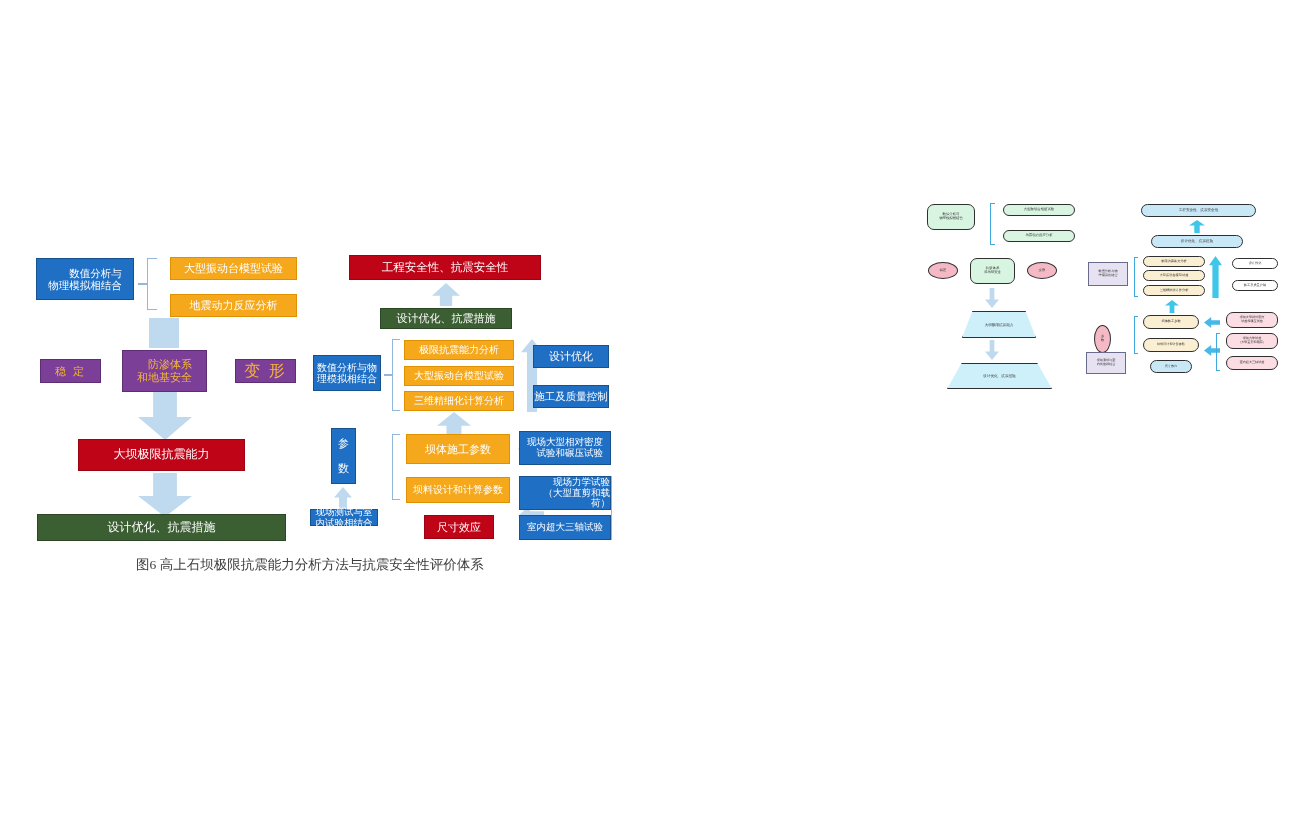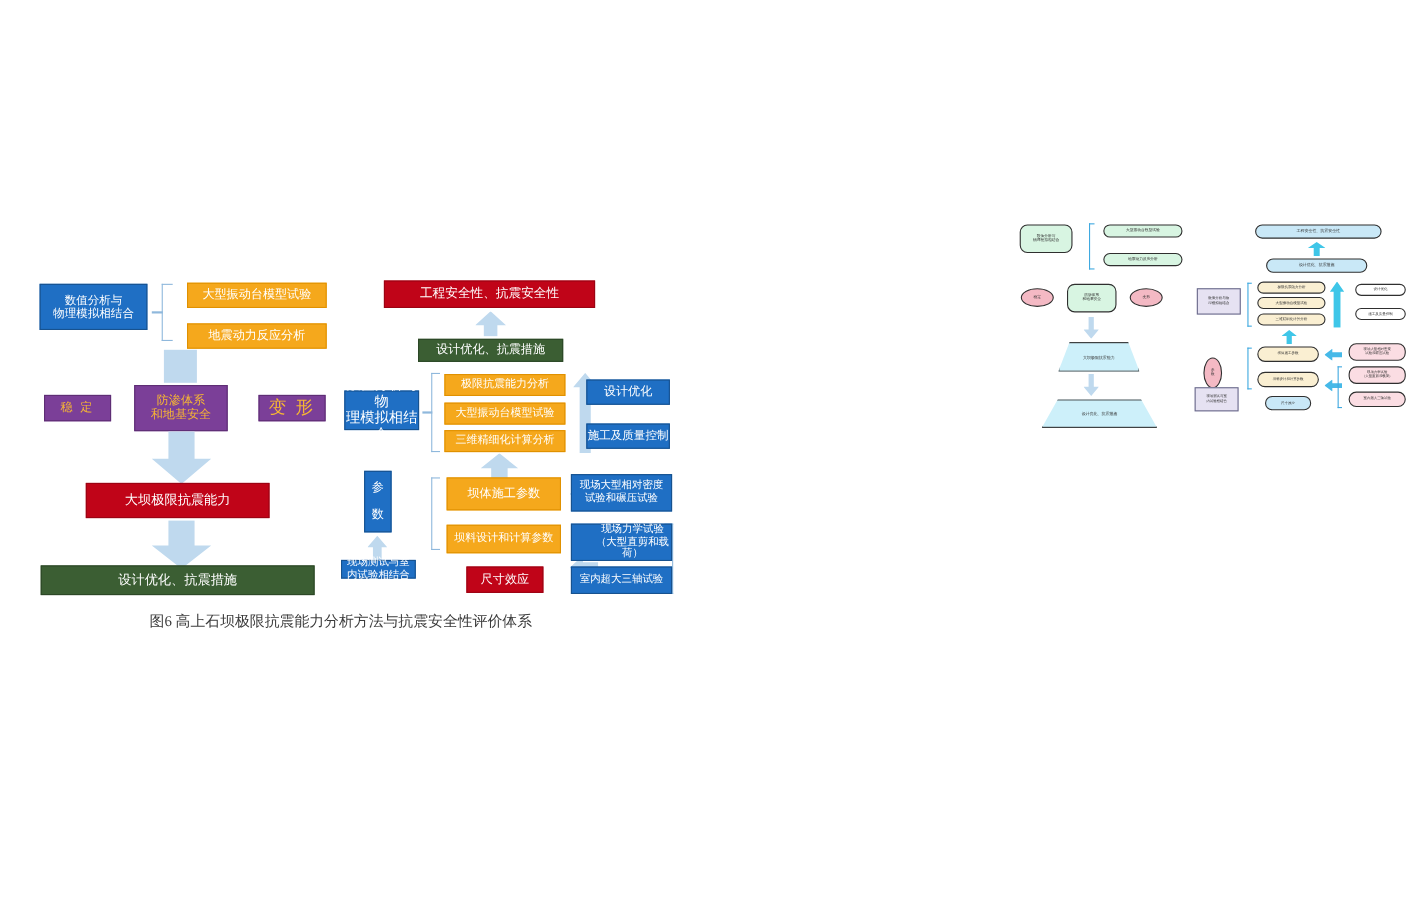--- a/index.html
+++ b/index.html
@@ -3,21 +3,21 @@
 <meta charset="utf-8">
 <style>
   html,body{margin:0;padding:0;background:#ffffff;}
   body{width:1296px;height:840px;position:relative;overflow:hidden;
        font-family:"Liberation Sans","DejaVu Sans",sans-serif;}
 
   .stage{position:absolute;left:0;top:0;width:1296px;height:840px;}
 
   
   .box{position:absolute;box-sizing:border-box;display:flex;align-items:center;
-       justify-content:center;text-align:center;line-height:1.15;
+       justify-content:center;text-align:right;line-height:1.15;
        white-space:pre-line;}
 
   
   .blue     {background:#1F6FC4;border:1px solid #17528F;color:#ffffff;}
   .orange   {background:#F5A81C;border:1px solid #E09100;color:#ffffff;}
   .purple   {background:#7B3F98;border:1px solid #5E2E74;color:#F7B733;}
   .red      {background:#C00418;border:1px solid #9B0313;color:#ffffff;}
   .green    {background:#3B5E33;border:1px solid #2C4726;color:#ffffff;}
 
   
@@ -89,21 +89,21 @@
     <div class="box green" style="left:37px;top:514px;width:249px;height:27px;font-size:12px;">设计优化、抗震措施</div>
 
     <div class="box red" style="left:349px;top:255px;width:192px;height:25px;font-size:11.5px;">工程安全性、抗震安全性</div>
 
     <div style="position:absolute;left:432px;top:283px;width:28px;height:23px;
                 background:#BFD9EE;
                 clip-path:polygon(50% 0%,100% 55%,72% 55%,72% 100%,28% 100%,28% 55%,0% 55%);"></div>
 
     <div class="box green" style="left:380px;top:308px;width:132px;height:21px;font-size:11px;">设计优化、抗震措施</div>
 
-    <div class="box blue" style="left:313px;top:355px;width:68px;height:36px;font-size:13px;">数值分析与物
+    <div class="box blue" style="left:313px;top:355px;width:68px;height:36px;font-size:10px;">数值分析与物
 理模拟相结合</div>
 
     <div class="bracket" style="left:392px;top:339px;width:8px;height:72px;"></div>
     <div class="bracket-nub" style="left:384px;top:374px;width:9px;"></div>
 
     <div class="box orange" style="left:404px;top:340px;width:110px;height:20px;font-size:10px;">极限抗震能力分析</div>
     <div class="box orange" style="left:404px;top:366px;width:110px;height:20px;font-size:10px;">大型振动台模型试验</div>
     <div class="box orange" style="left:404px;top:391px;width:110px;height:20px;font-size:10px;">三维精细化计算分析</div>
 
     <div style="position:absolute;left:521px;top:339px;width:22px;height:73px;

